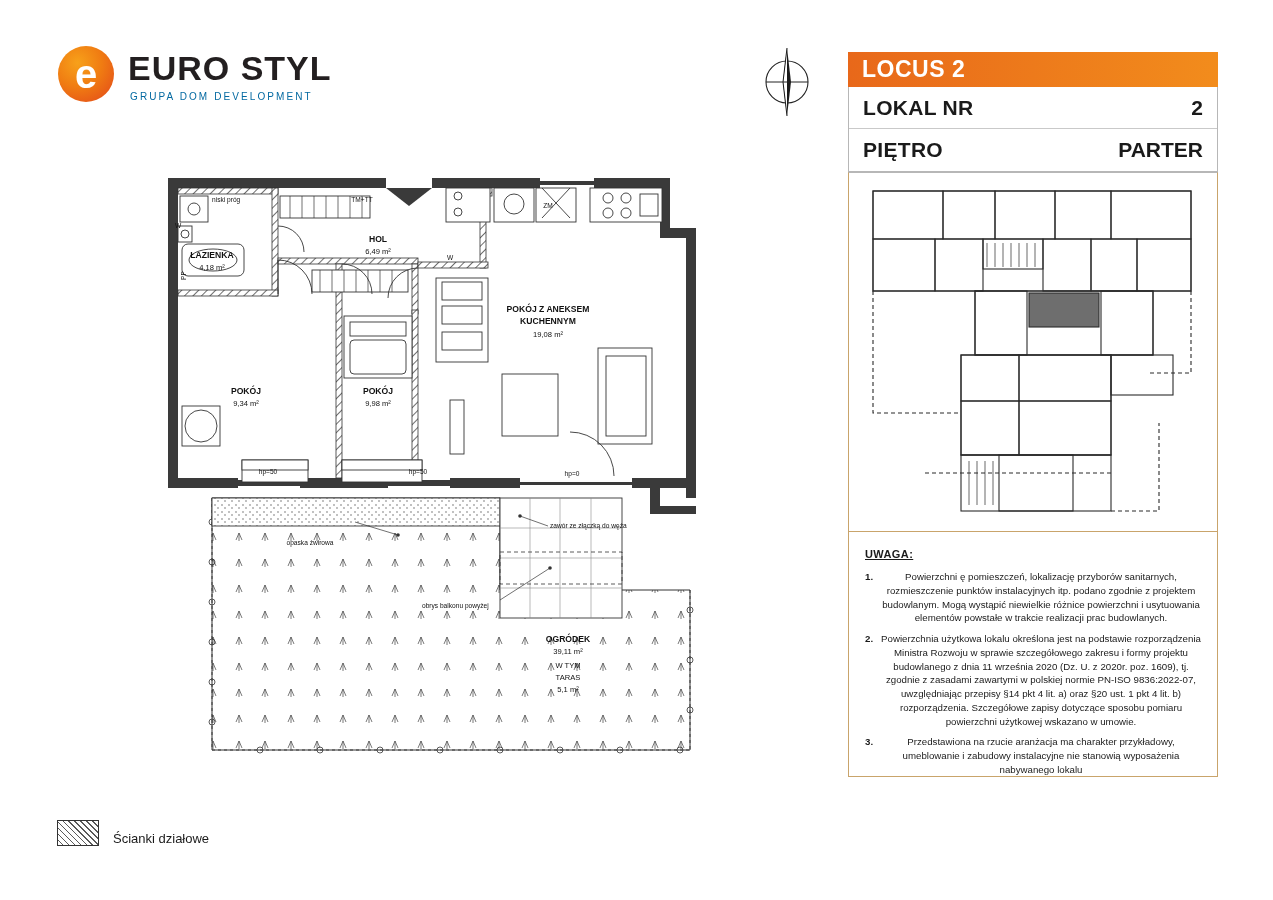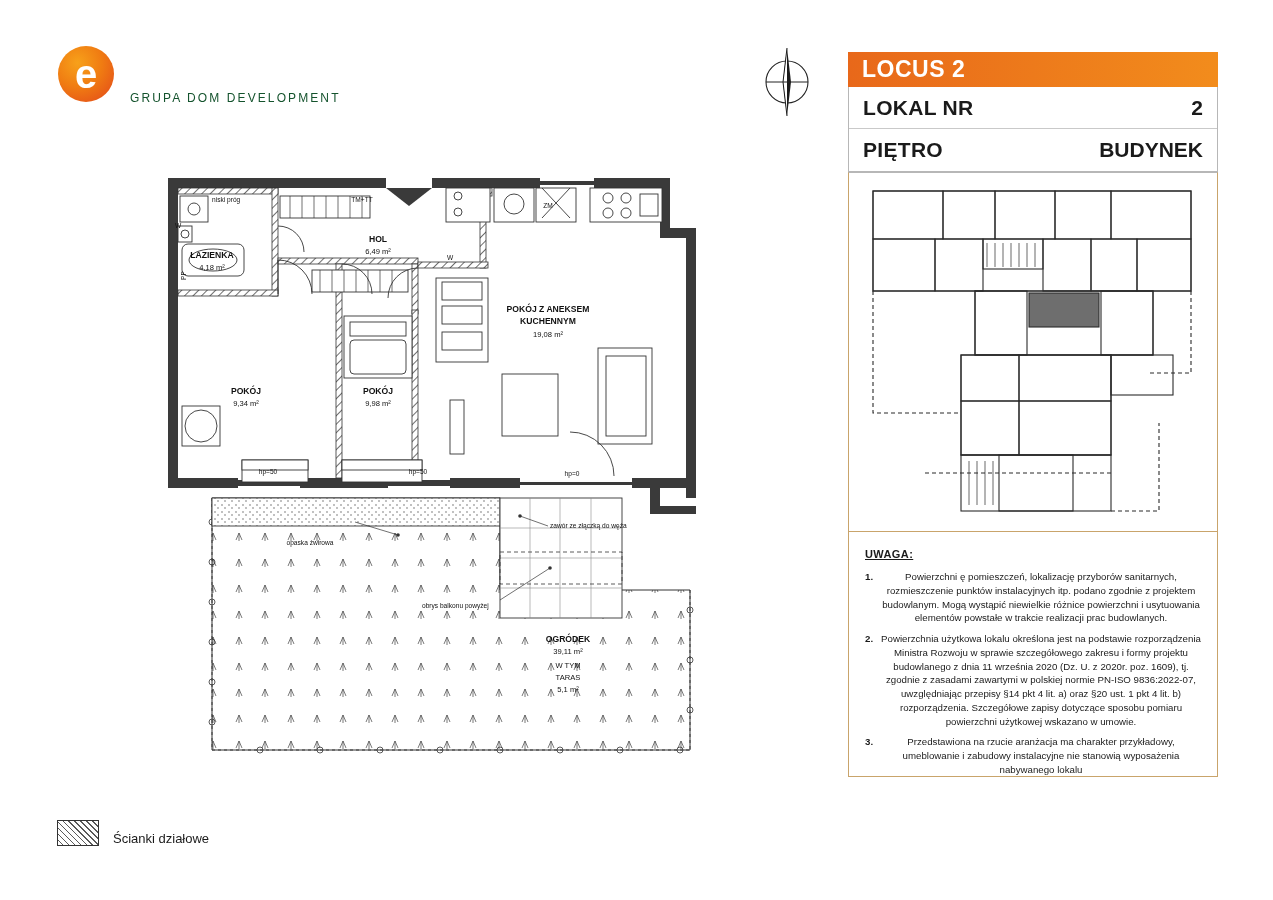--- a/index.html
+++ b/index.html
@@ -16,21 +16,21 @@
   
   #logo { position: absolute; left: 58px; top: 44px; width: 320px; height: 70px; }
   #logo .mark { position: absolute; left: 0; top: 2px; width: 56px; height: 56px; border-radius: 50%;
     background: radial-gradient(circle at 35% 30%, #f7a11a 0%, #f07c12 45%, #e2451b 100%); }
   #logo .mark .e {
     position: absolute; left: 0; top: 0; width: 56px; height: 56px;
     color: #ffffff; font-size: 40px; font-weight: bold; line-height: 56px; text-align: center;
     font-family: "Liberation Sans", sans-serif;
   }
   #logo .brand { position: absolute; left: 70px; top: 5px; font-size: 34px; font-weight: bold; letter-spacing: 1px; color: #231f20; }
-  #logo .sub { position: absolute; left: 72px; top: 47px; font-size: 12px; letter-spacing: 2.1px; color: #14532d; }
+  #logo .sub { position: absolute; left: 72px; top: 47px; font-size: 10px; letter-spacing: 2.1px; color: #0369a1; }
 
   
   #compass { position: absolute; left: 757px; top: 42px; width: 60px; height: 75px; }
 
   
   #panel { position: absolute; left: 848px; top: 52px; width: 370px; height: 800px; }
   .panel-header {
     height: 35px; background: linear-gradient(90deg, #e8681a 0%, #f28c1c 100%);
     color: #ffffff; font-size: 23px; font-weight: bold; display: flex; align-items: center;
     padding-left: 14px; letter-spacing: .5px;
@@ -66,20 +66,21 @@
   .tiny { font-family: "Liberation Sans", sans-serif; font-size: 6.6px; fill: #111; }
   .tinyc { font-family: "Liberation Sans", sans-serif; font-size: 6.6px; fill: #111; text-anchor: middle; }
 </style>
 </head>
 <body>
 
 <div id="logo">
   <div class="mark">
     <div class="e">e</div>
   </div>
+  <div class="brand">EURO STYL</div>
   <div class="sub">GRUPA DOM DEVELOPMENT</div>
 </div>
 
 <div id="compass">
   <svg width="60" height="75" viewBox="0 0 60 75">
     <circle cx="30" cy="40" r="21" fill="none" stroke="#222" stroke-width="1.1"></circle>
     <path d="M30 6 L34 40 L30 74 L26 40 Z" fill="#1a1a1a"></path>
     <path d="M30 6 L26 40 L30 74" fill="#ffffff" stroke="#1a1a1a" stroke-width="1"></path>
     <line x1="9" y1="40" x2="51" y2="40" stroke="#222" stroke-width="1"></line>
   </svg>
@@ -88,21 +89,21 @@
 <div id="panel">
   <div class="panel-header">LOCUS 2</div>
 
   <div class="info-table">
     <div class="info-row">
       <span class="info-label">LOKAL NR</span>
       <span class="info-value">2</span>
     </div>
     <div class="info-row">
       <span class="info-label">PIĘTRO</span>
-      <span class="info-value">BUDYNEK</span>
+      <span class="info-value">PARTER</span>
     </div>
   </div>
 
   <div class="keyplan">
     <svg width="368" height="358" viewBox="0 0 368 358">
       <g stroke="#2a2a2a" fill="none" stroke-width="1.1">
 
         <rect x="24" y="18" width="318" height="100"></rect>
         <rect x="24" y="18" width="70" height="48"></rect>
         <rect x="94" y="18" width="52" height="48"></rect>

